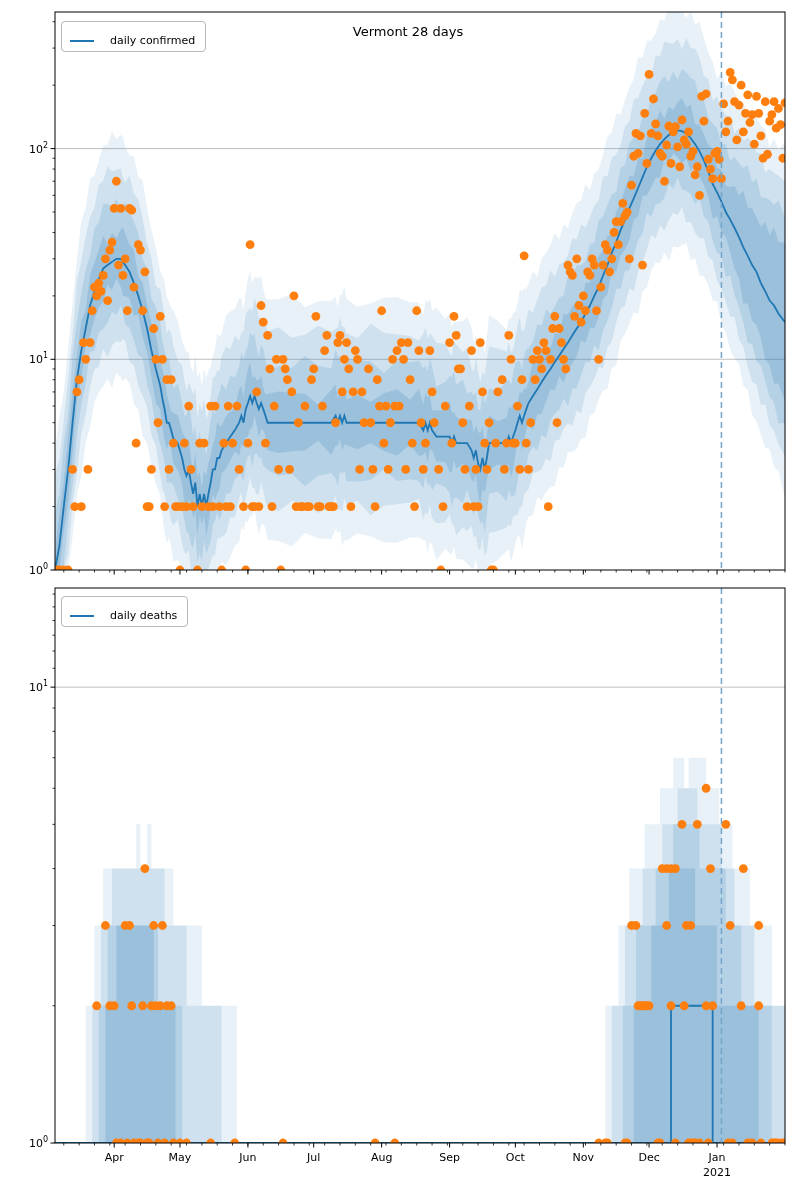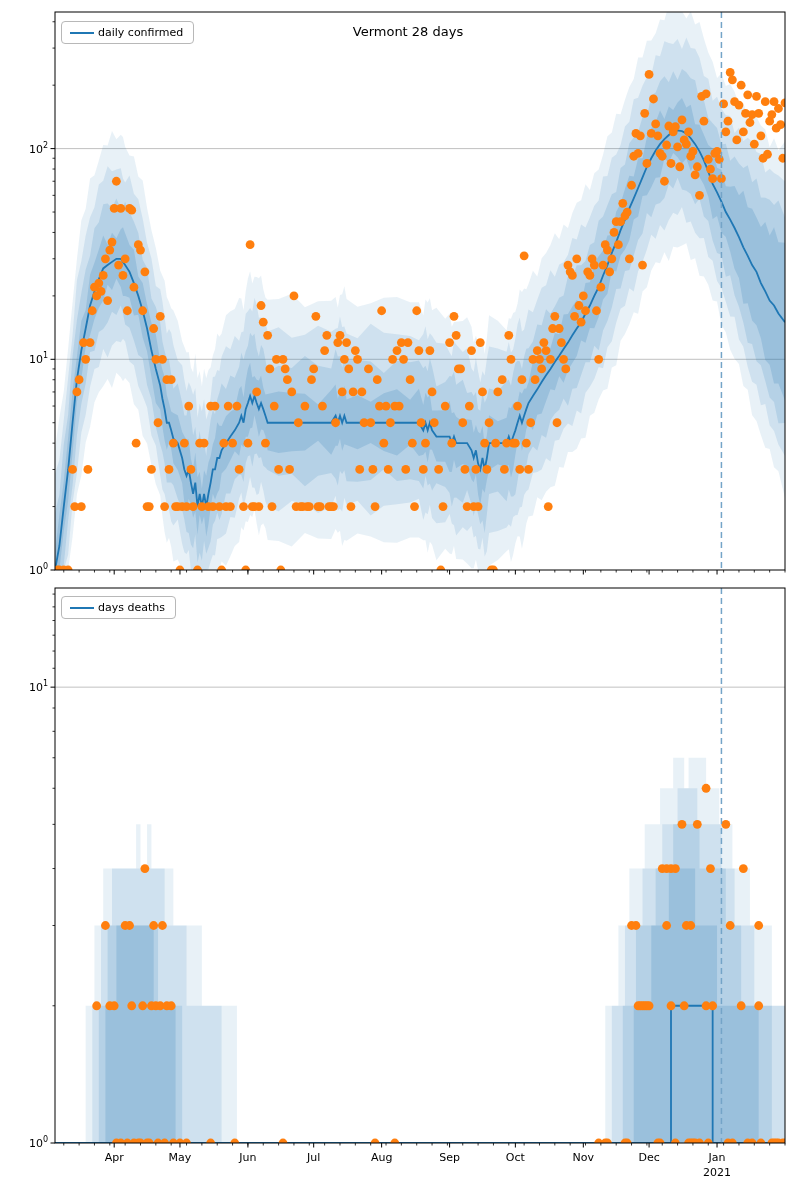--- a/index.html
+++ b/index.html
@@ -1,23 +1,23 @@
 <!DOCTYPE html>
 <html><head>
 <meta charset="utf-8">
 <style>
   html,body{margin:0;padding:0;background:#fff;}
   .figure{position:relative;width:800px;height:1200px;background:#fff;overflow:hidden;
           font-family:"DejaVu Sans","Liberation Sans",sans-serif;}
   .figure svg{position:absolute;left:0;top:0;}
   .chart-title{position:absolute;left:8px;top:24px;width:800px;text-align:center;
                font-size:13px;color:#000;}
-  .legend{position:absolute;display:flex;align-items:center;gap:4px;
+  .legend{position:absolute;display:flex;align-items:center;gap:16px;
           background:rgba(255,255,255,.85);border:1px solid #b8b8b8;border-radius:4px;
-          padding:4px 10px 4px 8px;font-size:11px;color:#000;}
+          padding:12px 10px 4px 8px;font-size:11px;color:#000;}
   .legend .swatch{display:inline-block;width:24px;height:0;border-top:2px solid #1f77b4;}
   .legend-top{left:61px;top:21px;}
   .legend-bottom{left:61px;top:596px;}
 </style>
 </head>
 <body>
 
 <div class="figure">
   <svg id="chart-svg" width="800" height="1200">
       <g>
@@ -634,15 +634,15 @@
         <text x="48" y="691.1418323111052" text-anchor="end" font-size="11" fill="#000000"><tspan>10</tspan><tspan dy="-5" font-size="8">1</tspan></text>
       </g>
     </svg>
   <div class="chart-title">Vermont 28 days</div>
   <div class="legend legend-top">
     <span class="swatch"></span>
     <span>daily confirmed</span>
   </div>
   <div class="legend legend-bottom">
     <span class="swatch"></span>
-    <span>days deaths</span>
+    <span>daily deaths</span>
   </div>
 </div>
 
 </body></html>

